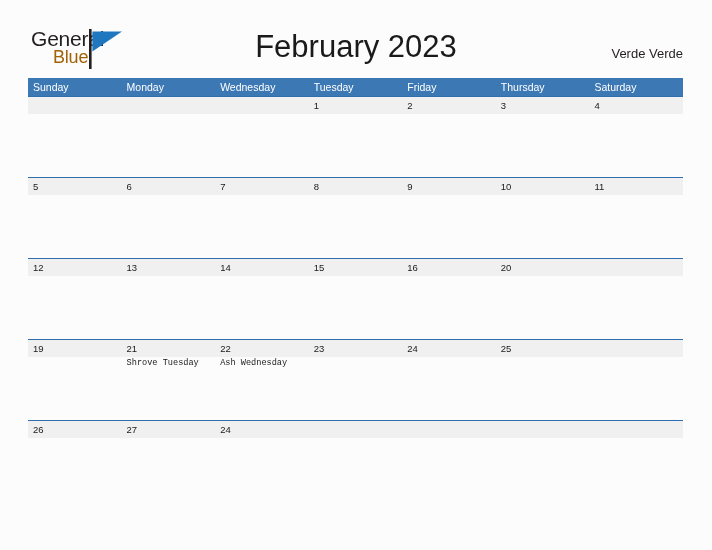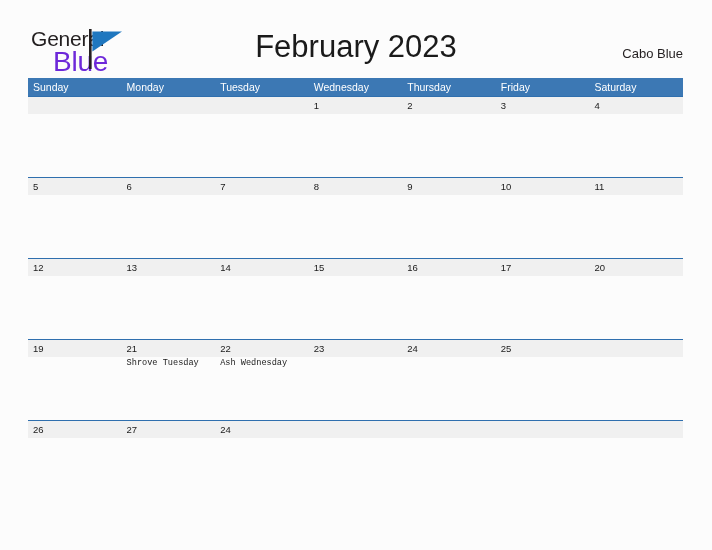--- a/index.html
+++ b/index.html
@@ -45,23 +45,23 @@
     top: 0;
     font-size: 21px;
     letter-spacing: -0.2px;
     color: #231f20;
     font-family: "Liberation Sans", sans-serif;
   }
   .logo-blue {
     position: absolute;
     left: 22px;
     top: 20px;
-    font-size: 28px;
+    font-size: 18px;
     letter-spacing: -0.2px;
-    color: #6d28d9;
+    color: #a16207;
     font-family: "Liberation Sans", sans-serif;
   }
   .logo-flag {
     position: absolute;
     left: 58px;
     top: 1px;
     width: 36px;
     height: 40px;
   }
 
@@ -185,32 +185,32 @@
       <span class="logo-flag">
         <svg width="36" height="40" viewBox="0 0 36 40" xmlns="http://www.w3.org/2000/svg">
           <rect x="0" y="0" width="2.6" height="40" fill="#231f20"></rect>
           <path d="M3.4 2.5 L33 2.5 L3.4 22.5 Z" fill="#1f77bf"></path>
         </svg>
       </span>
     </div>
 
     <div class="cal-title">February 2023</div>
 
-    <div class="locale-label">Cabo Blue</div>
+    <div class="locale-label">Verde Verde</div>
   </div>
 
   <div class="calendar">
 
     <div class="dow-row">
       <div class="dow-cell">Sunday</div>
       <div class="dow-cell">Monday</div>
+      <div class="dow-cell">Wednesday</div>
       <div class="dow-cell">Tuesday</div>
-      <div class="dow-cell">Wednesday</div>
+      <div class="dow-cell">Friday</div>
       <div class="dow-cell">Thursday</div>
-      <div class="dow-cell">Friday</div>
       <div class="dow-cell">Saturday</div>
     </div>
 
     <div id="weeks-container">
         <div class="week">
           <div class="week-band"></div>
           <div class="day-cells">
             <div class="day empty">
               <span class="day-num"></span>
             </div>
@@ -270,23 +270,20 @@
               <span class="day-num">13</span>
             </div>
             <div class="day">
               <span class="day-num">14</span>
             </div>
             <div class="day">
               <span class="day-num">15</span>
             </div>
             <div class="day">
               <span class="day-num">16</span>
-            </div>
-            <div class="day">
-              <span class="day-num">17</span>
             </div>
             <div class="day">
               <span class="day-num">20</span>
             </div>
           </div>
         </div>
         <div class="week">
           <div class="week-band"></div>
           <div class="day-cells">
             <div class="day">

